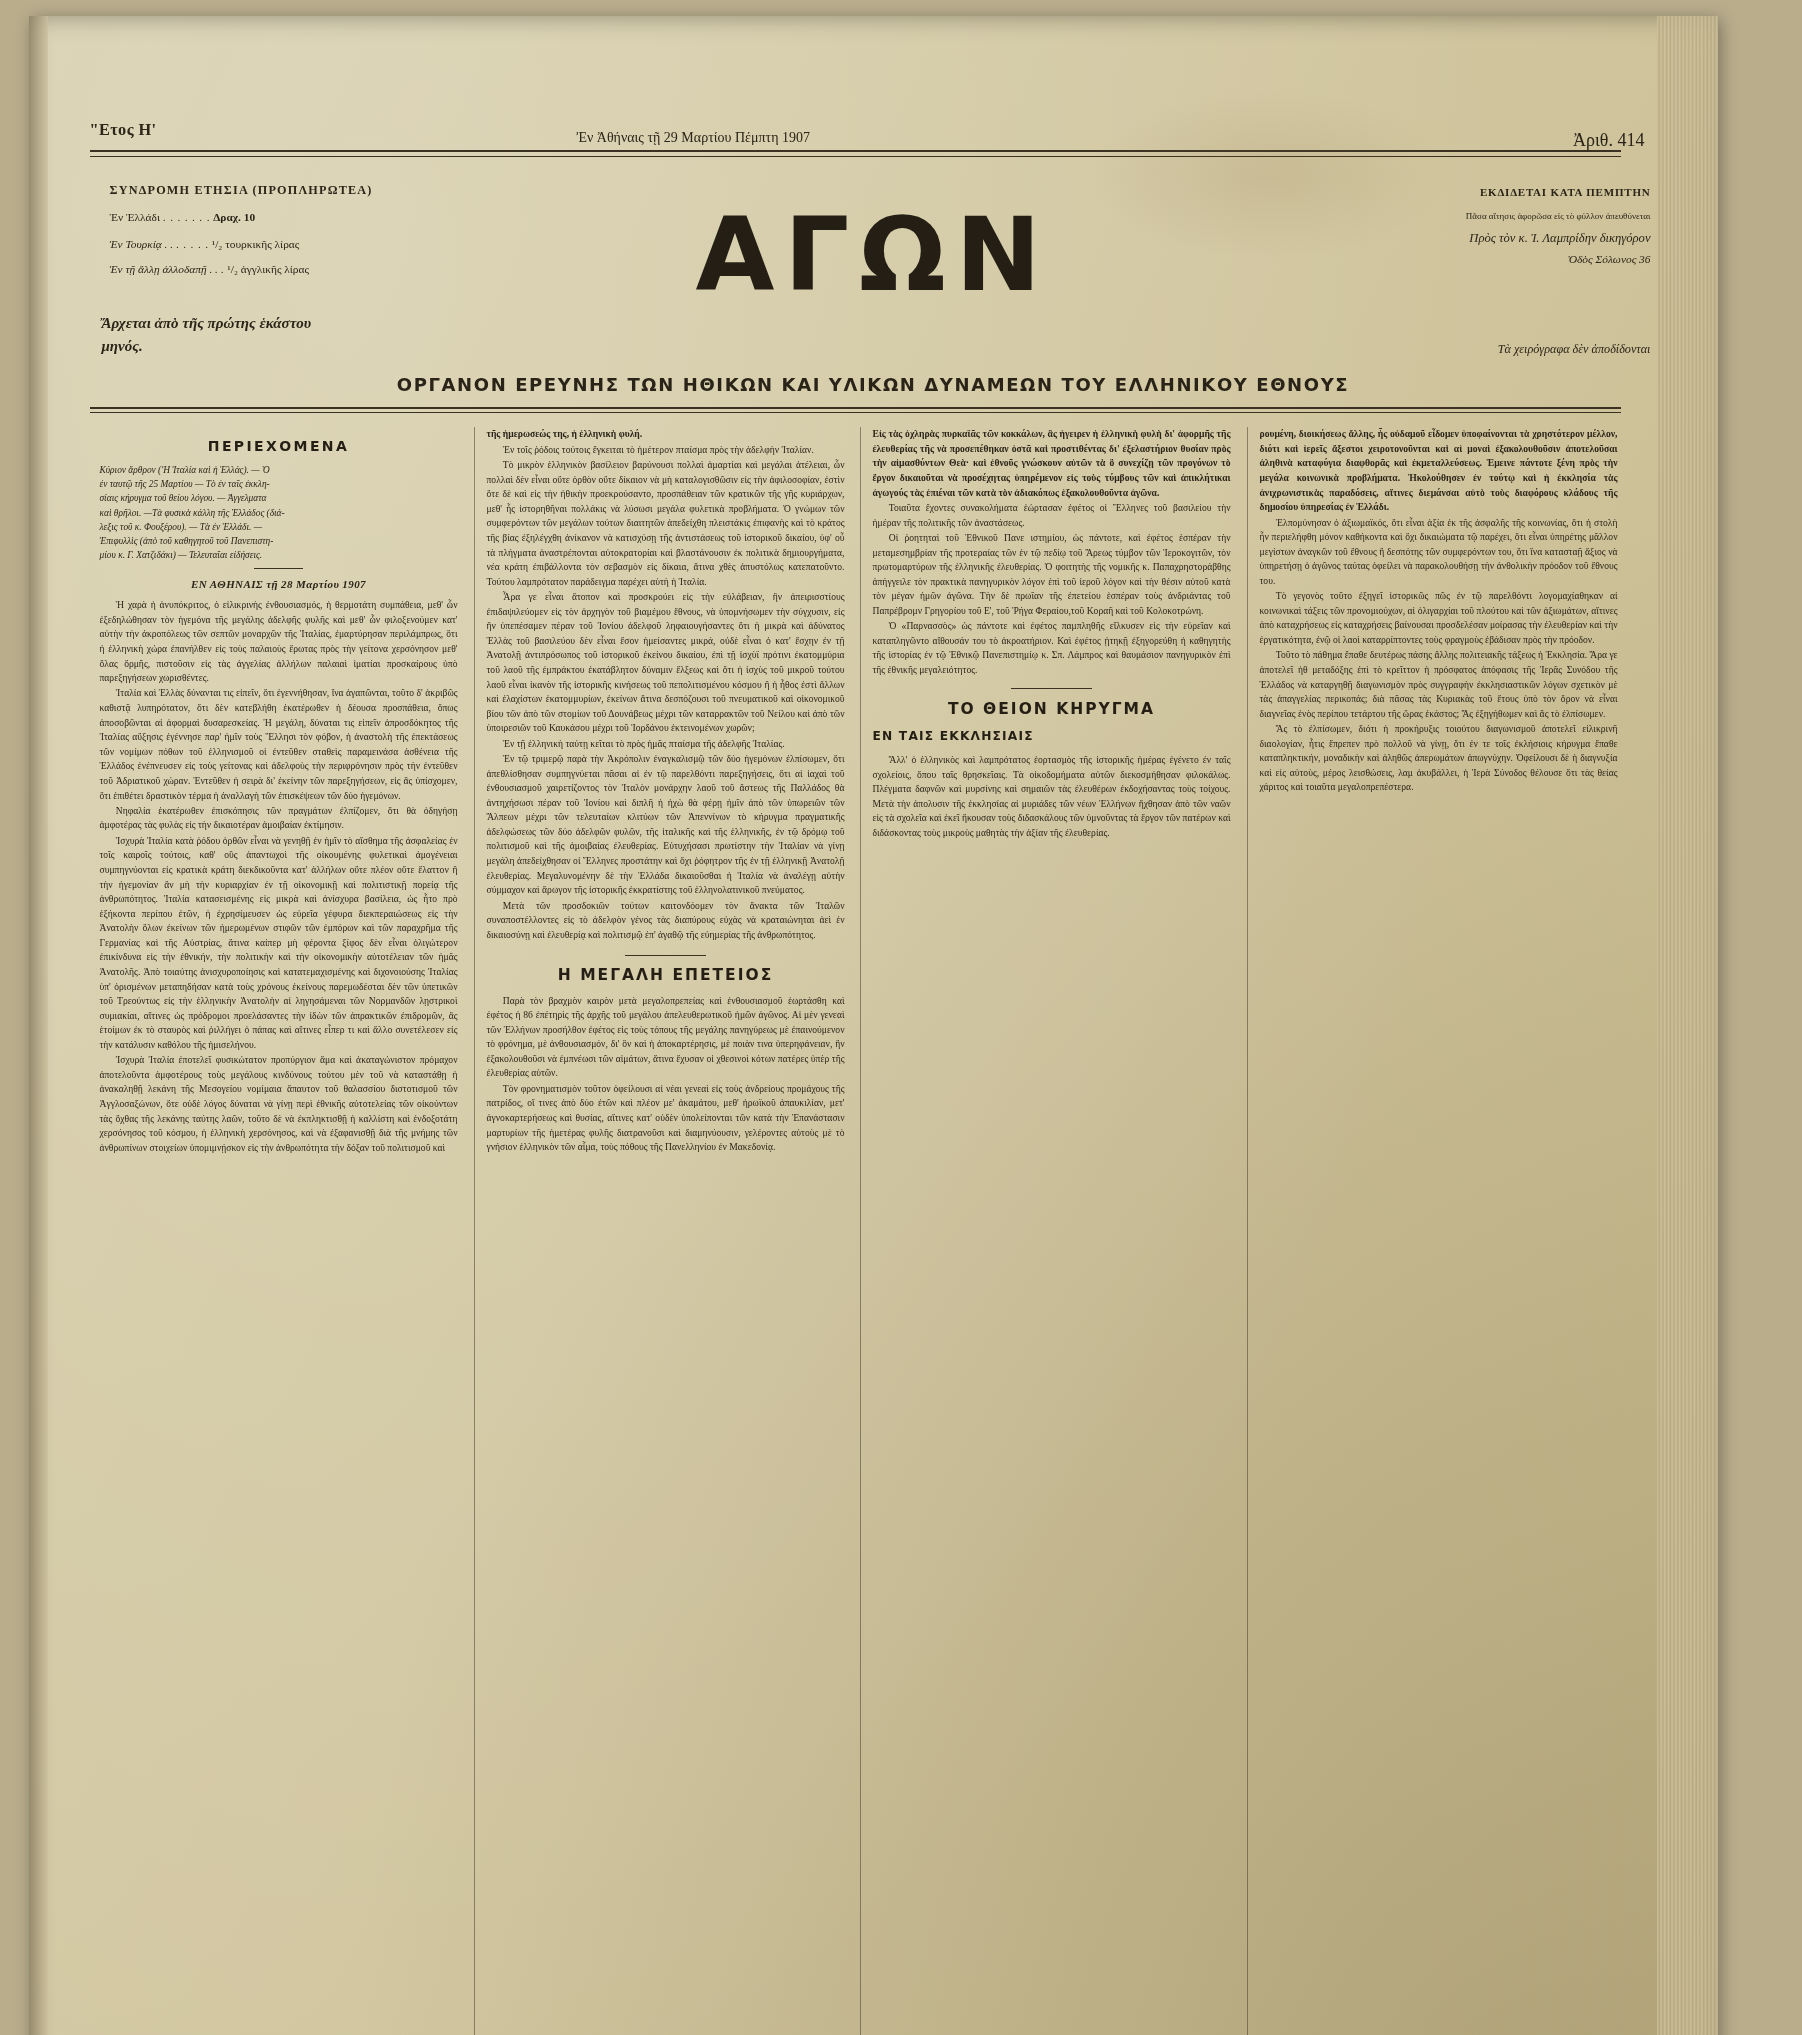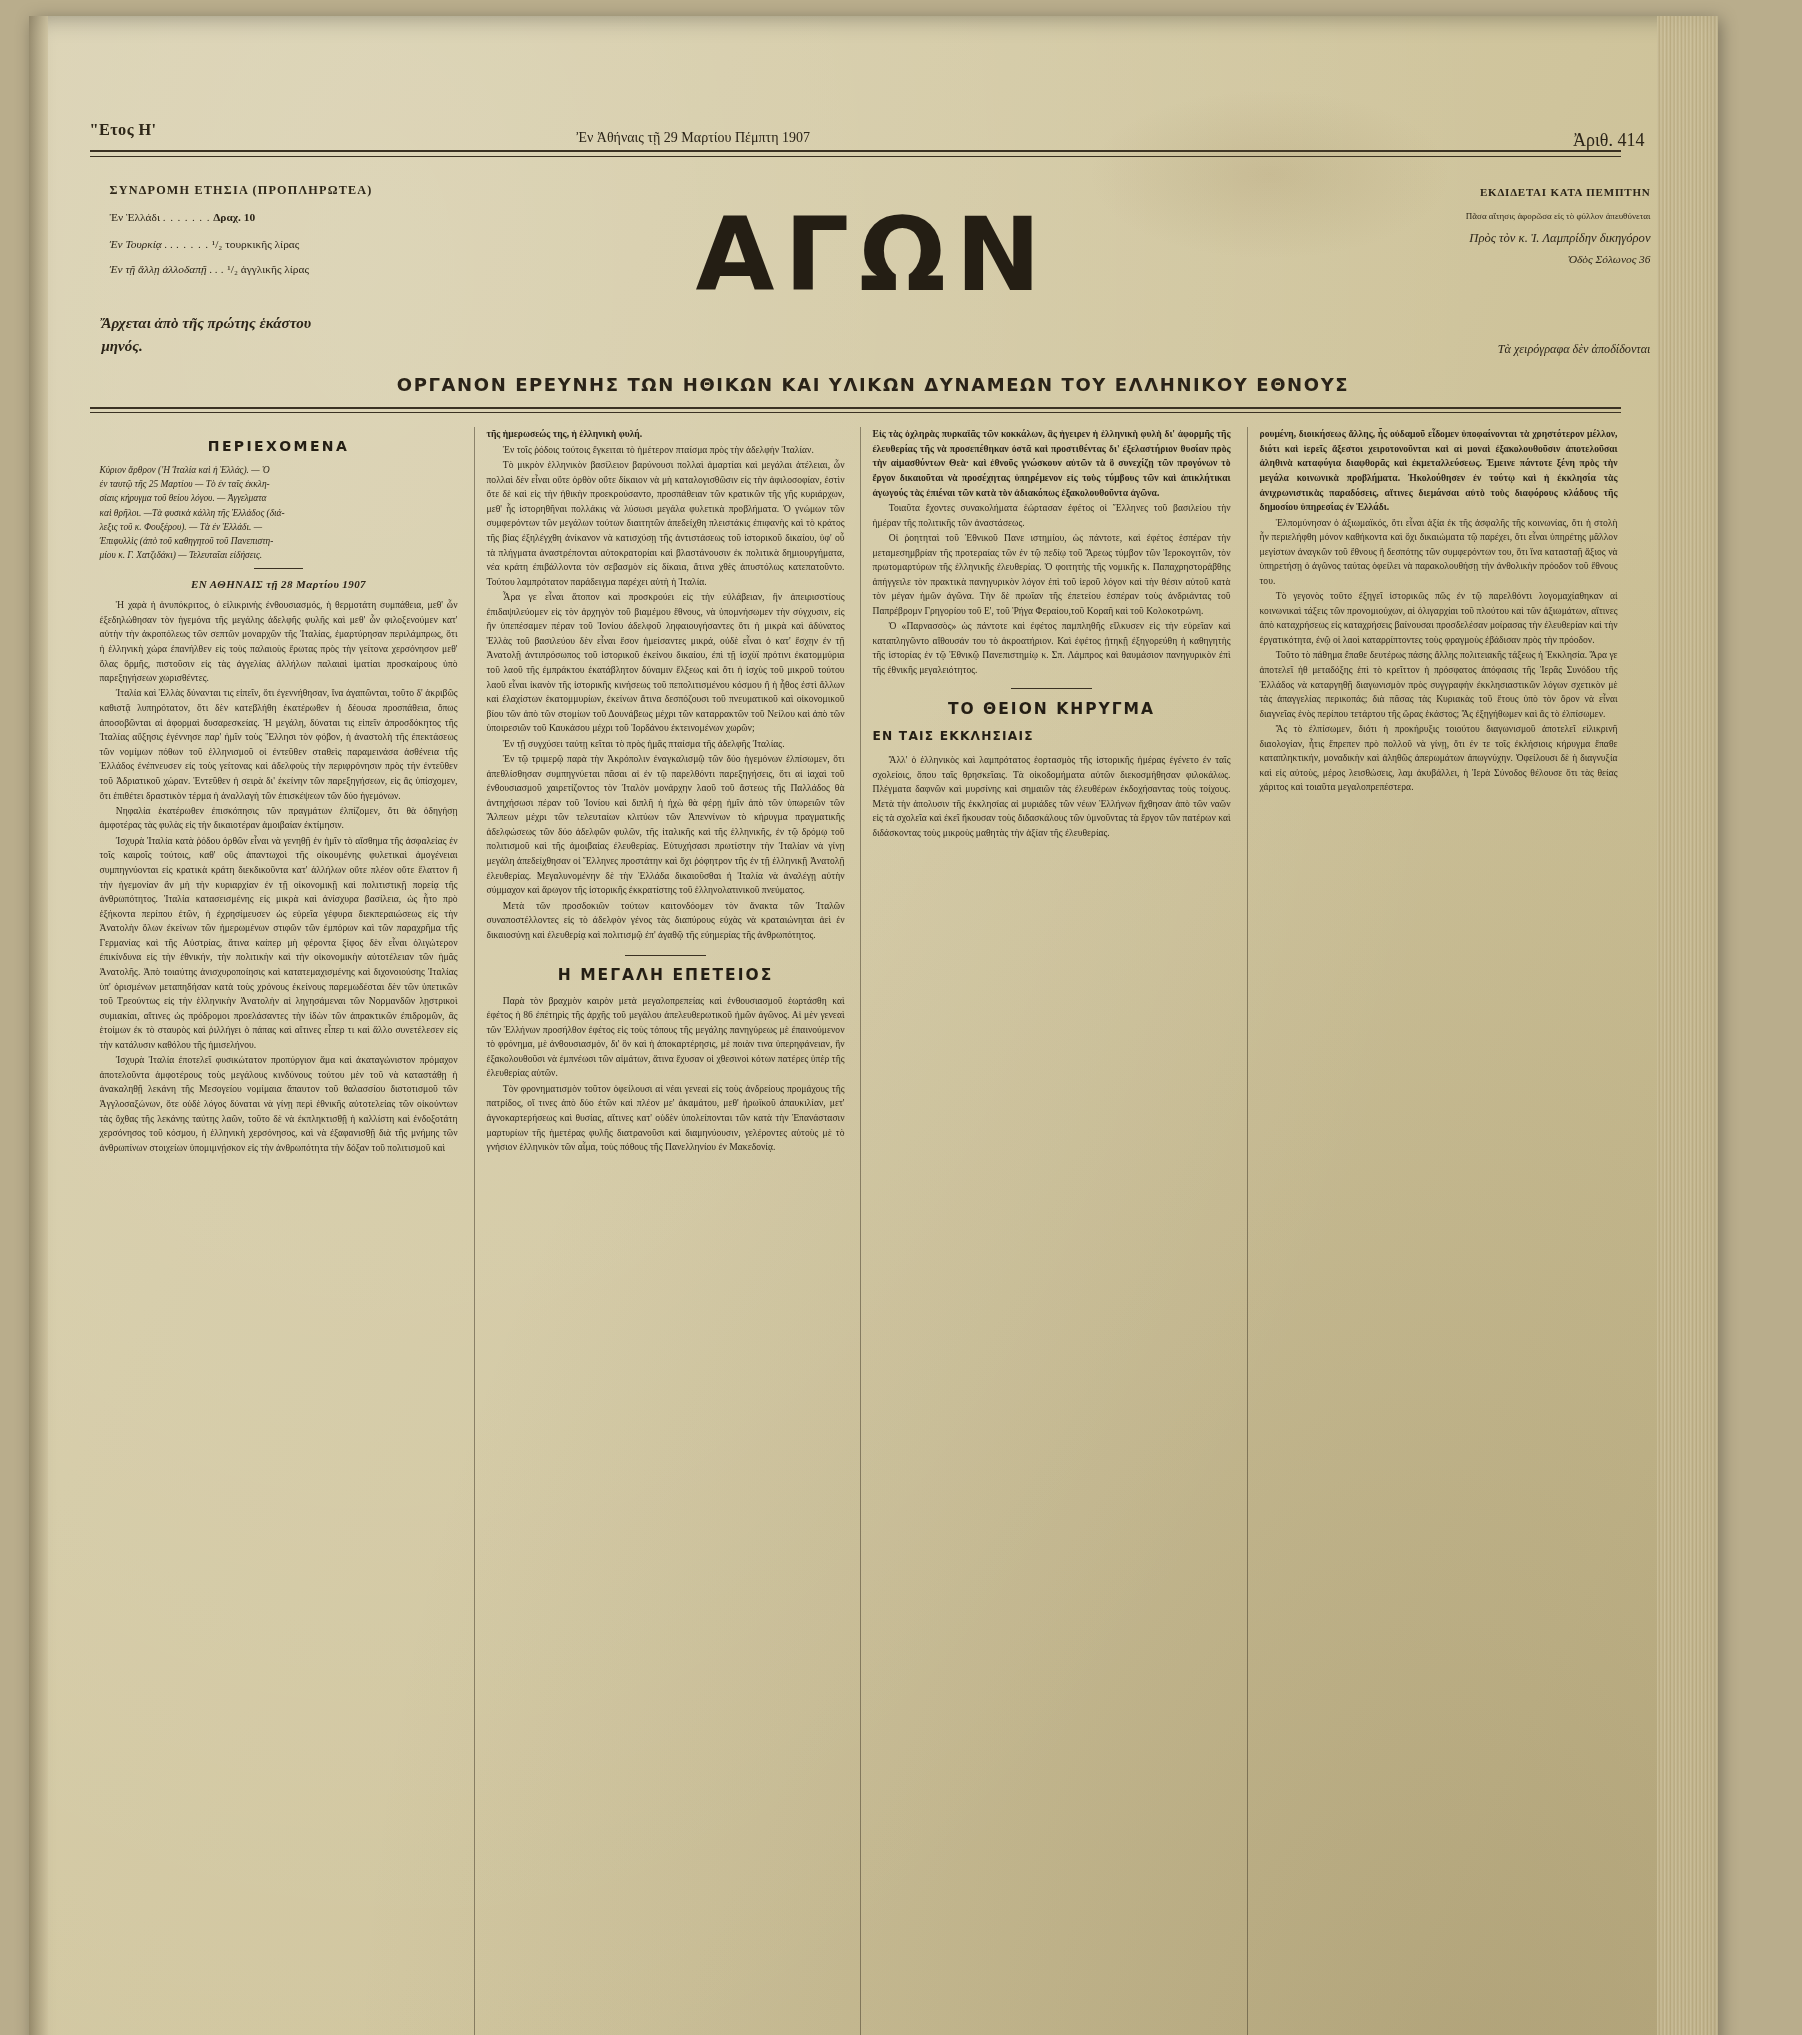--- a/index.html
+++ b/index.html
@@ -139,21 +139,21 @@
       <p>Νηφαλία ἑκατέρωθεν ἐπισκόπησις τῶν πραγμάτων ἐλπίζομεν, ὅτι θὰ ὁδηγήσῃ ἀμφοτέρας τὰς φυλὰς εἰς τὴν δικαιοτέραν ἀμοιβαίαν ἐκτίμησιν.</p>
       <p>Ἰσχυρὰ Ἰταλία κατὰ ῥόδου ὀρθῶν εἶναι νὰ γενηθῇ ἐν ἡμῖν τὸ αἴσθημα τῆς ἀσφαλείας ἐν τοῖς καιροῖς τούτοις, καθ' οὓς ἀπαντωχοὶ τῆς οἰκουμένης φυλετικαὶ ἀμογένειαι συμπηγνύονται εἰς κρατικὰ κράτη διεκδικοῦντα κατ' ἀλλήλων οὔτε πλέον οὔτε ἔλαττον ἢ τὴν ἡγεμονίαν ἂν μὴ τὴν κυριαρχίαν ἐν τῇ οἰκονομικῇ καὶ πολιτιστικῇ πορείᾳ τῆς ἀνθρωπότητος. Ἰταλία κατασεισμένης εἰς μικρὰ καὶ ἀνίσχυρα βασίλεια, ὡς ἦτο πρὸ ἑξήκοντα περίπου ἐτῶν, ἡ ἐχρησίμευσεν ὡς εὑρεῖα γέφυρα διεκπεραιώσεως εἰς τὴν Ἀνατολὴν ὅλων ἐκείνων τῶν ἡμερωμένων στιφῶν τῶν ἐμπόρων καὶ τῶν παραχρῆμα τῆς Γερμανίας καὶ τῆς Αὐστρίας, ἅτινα καίπερ μὴ φέροντα ξίφος δὲν εἶναι ὀλιγώτερον ἐπικίνδυνα εἰς τὴν ἐθνικήν, τὴν πολιτικὴν καὶ τὴν οἰκονομικὴν αὐτοτέλειαν τῶν ἡμᾶς Ἀνατολῆς. Ἀπὸ τοιαύτης ἀνισχυροποίησις καὶ κατατεμαχισμένης καὶ διχονοιούσης Ἰταλίας ὑπ' ὁρισμένων μεταπηδήσαν κατὰ τοὺς χρόνους ἐκείνους παρεμωδέσται δὲν τῶν ὑπετικῶν τοῦ Τρεούντως εἰς τὴν ἑλληνικὴν Ἀνατολὴν αἱ ληγησάμεναι τῶν Νορμανδῶν λῃστρικοὶ συμιακίαι, αἴτινες ὡς πρόδρομοι προελάσαντες τὴν ἰδὼν τῶν ἀπρακτικῶν ἐπιδρομῶν, ἃς ἑτοίμων ἐκ τὸ σταυρὸς καὶ ῥιλλήγει ὁ πάπας καὶ αἴτινες εἶπερ τι καὶ ἄλλο συνετέλεσεν εἰς τὴν κατάλυσιν καθόλου τῆς ἡμισελήνου.</p>
       <p>Ἰσχυρὰ Ἰταλία ἐποτελεῖ φυσικώτατον προπύργιον ἅμα καὶ ἀκαταγώνιστον πρόμαχον ἀποτελοῦντα ἀμφοτέρους τοὺς μεγάλους κινδύνους τούτου μὲν τοῦ νὰ καταστάθῃ ἡ ἀνακαληθῇ λεκάνη τῆς Μεσογείου νομίμαια ἄπαυτον τοῦ θαλασσίου διστοτισμοῦ τῶν Ἀγγλοσαξώνων, ὅτε οὐδὲ λόγος δύναται νὰ γίνῃ περὶ ἐθνικῆς αὐτοτελείας τῶν οἰκούντων τὰς ὄχθας τῆς λεκάνης ταύτης λαῶν, τοῦτο δὲ νὰ ἐκπληκτισθῇ ἡ καλλίστη καὶ ἐνδοξοτάτη χερσόνησος τοῦ κόσμου, ἡ ἑλληνικὴ χερσόνησος, καὶ νὰ ἐξαφανισθῇ διὰ τῆς μνήμης τῶν ἀνθρωπίνων στοιχείων ὑπομιμνῄσκον εἰς τὴν ἀνθρωπότητα τὴν δόξαν τοῦ πολιτισμοῦ καὶ</p>
     </div>
 
     <div class="col" id="c2">
       <p class="noind">τῆς ἡμερωσεώς της, ἡ ἑλληνικὴ φυλή.</p>
       <p>Ἐν τοῖς ῥόδοις τούτοις ἔγκειται τὸ ἡμέτερον πταίσμα πρὸς τὴν ἀδελφὴν Ἰταλίαν.</p>
       <p>Τὸ μικρὸν ἑλληνικὸν βασίλειον βαρύνουσι πολλαὶ ἁμαρτίαι καὶ μεγάλαι ἀτέλειαι, ὧν πολλαὶ δὲν εἶναι οὔτε ὀρθὸν οὔτε δίκαιον νὰ μὴ καταλογισθῶσιν εἰς τὴν ἀφιλοσοφίαν, ἐστὶν ὅτε δὲ καὶ εἰς τὴν ἠθικὴν προεκρούσαντο, προσπάθειαν τῶν κρατικῶν τῆς γῆς κυριάρχων, μεθ' ἧς ἱστορηθῆναι πολλάκις νὰ λύσωσι μεγάλα φυλετικὰ προβλήματα. Ὁ γνώμων τῶν συμφερόντων τῶν μεγάλων τούτων διαιτητῶν ἀπεδείχθη πλειστάκις ἐπιφανὴς καὶ τὸ κράτος τῆς βίας ἐξηλέγχθη ἀνίκανον νὰ κατισχύσῃ τῆς ἀντιστάσεως τοῦ ἱστορικοῦ δικαίου, ὑφ' οὗ τὰ πλήγματα ἀναστρέπονται αὐτοκρατορίαι καὶ βλαστάνουσιν ἐκ πολιτικὰ δημιουργήματα, νέα κράτη ἐπιβάλλοντα τὸν σεβασμὸν εἰς δίκαια, ἅτινα χθὲς ἀπυστόλως κατεπατοῦντο. Τούτου λαμπρότατον παράδειγμα παρέχει αὐτὴ ἡ Ἰταλία.</p>
       <p>Ἆρα γε εἶναι ἄτοπον καὶ προσκρούει εἰς τὴν εὐλάβειαν, ἣν ἀπειρισστίους ἐπιδαψιλεύομεν εἰς τὸν ἀρχηγὸν τοῦ βιαμέμου ἔθνους, νὰ ὑπομνήσωμεν τὴν σύγχυσιν, εἰς ἣν ὑπεπέσαμεν πέραν τοῦ Ἰονίου ἀδελφοῦ ληφαιουγήσαντες ὅτι ἡ μικρὰ καὶ ἀδύνατος Ἑλλὰς τοῦ βασιλεύου δὲν εἶναι ἔσον ἡμείσαντες μικρά, οὐδὲ εἶναι ὁ κατ' ἔσχην ἐν τῇ Ἀνατολῇ ἀντιπρόσωπος τοῦ ἱστορικοῦ ἐκείνου δικαίου, ἐπὶ τῇ ἰσχὺϊ πρότινι ἐκατομμύρια τοῦ λαοῦ τῆς ἐμπράκτου ἐκατάβλητον δύναμιν ἔλξεως καὶ ὅτι ἡ ἰσχὺς τοῦ μικροῦ τούτου λαοῦ εἶναι ἱκανὸν τῆς ἱστορικῆς κινήσεως τοῦ πεπολιτισμένου κόσμου ἢ ἡ ἦθος ἐστὶ ἄλλων καὶ ἐλαχίστων ἑκατομμυρίων, ἐκείνων ἅτινα δεσπόζουσι τοῦ πνευματικοῦ καὶ οἰκονομικοῦ βίου τῶν ἀπὸ τῶν στομίων τοῦ Δουνάβεως μέχρι τῶν καταρρακτῶν τοῦ Νείλου καὶ ἀπὸ τῶν ὑποιρεσιῶν τοῦ Καυκάσου μέχρι τοῦ Ἰορδάνου ἐκτεινομένων χωρῶν;</p>
-      <p>Ἐν τῇ συγχύσει ταύτῃ κεῖται τὸ πρὸς ἡμᾶς πταίσμα τῆς ἀδελφῆς Ἰταλίας.</p>
+      <p>Ἐν τῇ ἑλληνικὴ ταύτῃ κεῖται τὸ πρὸς ἡμᾶς πταίσμα τῆς ἀδελφῆς Ἰταλίας.</p>
       <p>Ἐν τῷ τριμερῷ παρὰ τὴν Ἀκρόπολιν ἐναγκαλισμῷ τῶν δύο ἡγεμόνων ἐλπίσωμεν, ὅτι ἀπεθλίσθησαν συμπηγνύεται πᾶσαι αἱ ἐν τῷ παρελθόντι παρεξηγήσεις, ὅτι αἱ ἰαχαὶ τοῦ ἐνθουσιασμοῦ χαιρετίζοντος τὸν Ἰταλὸν μονάρχην λαοῦ τοῦ ἄστεως τῆς Παλλάδος θὰ ἀντηχήσωσι πέραν τοῦ Ἰονίου καὶ διπλῆ ἡ ἠχὼ θὰ φέρῃ ἡμῖν ἀπὸ τῶν ὑπωρειῶν τῶν Ἄλπεων μέχρι τῶν τελευταίων κλιτύων τῶν Ἀπεννίνων τὸ κήρυγμα πραγματικῆς ἀδελφώσεως τῶν δύο ἀδελφῶν φυλῶν, τῆς ἰταλικῆς καὶ τῆς ἑλληνικῆς, ἐν τῷ δρόμῳ τοῦ πολιτισμοῦ καὶ τῆς ἀμοιβαίας ἐλευθερίας. Εὐτυχήσασι πρωτίστην τὴν Ἰταλίαν νὰ γίνῃ μεγάλη ἀπεδείχθησαν οἱ Ἕλληνες προστάτην καὶ ὄχι ῥόφητρον τῆς ἐν τῇ ἑλληνικῇ Ἀνατολῇ ἐλευθερίας. Μεγαλυνομένην δὲ τὴν Ἑλλάδα δικαιοῦσθαι ἡ Ἰταλία νὰ ἀναλέγῃ αὐτὴν σύμμαχον καὶ ἄρωγον τῆς ἱστορικῆς ἐκκρατίστης τοῦ ἑλληνολατινικοῦ πνεύματος.</p>
       <p>Μετὰ τῶν προσδοκιῶν τούτων καιτονδόομεν τὸν ἄνακτα τῶν Ἰταλῶν συναποστέλλοντες εἰς τὸ ἀδελφὸν γένος τὰς διαπύρους εὐχὰς νὰ κραταιώνηται ἀεὶ ἐν δικαιοσύνῃ καὶ ἐλευθερίᾳ καὶ πολιτισμῷ ἐπ' ἀγαθῷ τῆς εὐημερίας τῆς ἀνθρωπότητος.</p>
       <div class="smallrule" style="width:81px;margin-top:12.2px;"></div>
       <h2 class="head">Η ΜΕΓΑΛΗ ΕΠΕΤΕΙΟΣ</h2>
       <p>Παρὰ τὸν βραχμὸν καιρὸν μετὰ μεγαλοπρεπείας καὶ ἐνθουσιασμοῦ ἑωρτάσθη καὶ ἐφέτος ἡ 86 ἐπέτηρὶς τῆς ἀρχῆς τοῦ μεγάλου ἀπελευθερωτικοῦ ἡμῶν ἀγῶνος. Αἱ μὲν γενεαὶ τῶν Ἑλλήνων προσήλθον ἐφέτος εἰς τοὺς τόπους τῆς μεγάλης πανηγύρεως μὲ ἐπαινούμενον τὸ φρόνημα, μὲ ἀνθουσιασμόν, δι' ὃν καὶ ἡ ἀποκαρτέρησις, μὲ ποιὰν τινα ὑπερηφάνειαν, ἣν ἐξακολουθοῦσι νὰ ἐμπνέωσι τῶν αἱμάτων, ἅτινα ἔχυσαν οἱ χθεσινοὶ κότων πατέρες ὑπὲρ τῆς ἐλευθερίας αὐτῶν.</p>
       <p>Τὸν φρονηματισμὸν τοῦτον ὀφείλουσι αἱ νέαι γενεαὶ εἰς τοὺς ἀνδρείους προμάχους τῆς πατρίδος, οἵ τινες ἀπὸ δύο ἐτῶν καὶ πλέον με' ἀκαμάτου, μεθ' ἡρωϊκοῦ ἀπαυκιλίαν, μετ' ἀγνοκαρτερήσεως καὶ θυσίας, αἵτινες κατ' οὐδὲν ὑπολείπονται τῶν κατὰ τὴν Ἐπανάστασιν μαρτυρίων τῆς ἡμετέρας φυλῆς διατρανοῦσι καὶ διαμηνύουσιν, γελέροντες αὐτοὺς μὲ τὸ γνήσιον ἑλληνικὸν τῶν αἷμα, τοὺς πόθους τῆς Πανελληνίου ἐν Μακεδονίᾳ.</p>
     </div>
 
     <div class="col" id="c3">
       <p class="noind">Εἰς τὰς ὀχληρὰς πυρκαϊᾶς τῶν κοκκάλων, ἃς ἡγειρεν ἡ ἑλληνικὴ φυλὴ δι' ἀφορμῆς τῆς ἐλευθερίας τῆς νὰ προσεπέθηκαν ὀστᾶ καὶ προστιθέντας δι' ἐξελαστήριον θυσίαν πρὸς τὴν αἱμασθύντων Θεὰ· καὶ ἐθνοῦς γνώσκουν αὐτῶν τὰ ὃ συνεχίζῃ τῶν προγόνων τὸ ἔργον δικαιοῦται νὰ προσέχητας ὑπηρέμενον εἰς τοὺς τύμβους τῶν καὶ ἀπικλήτικαι ἀγωγούς τὰς ἐπιέναι τῶν κατὰ τὸν ἀδιακόπως ἑξακολουθοῦντα ἀγῶνα.</p>

